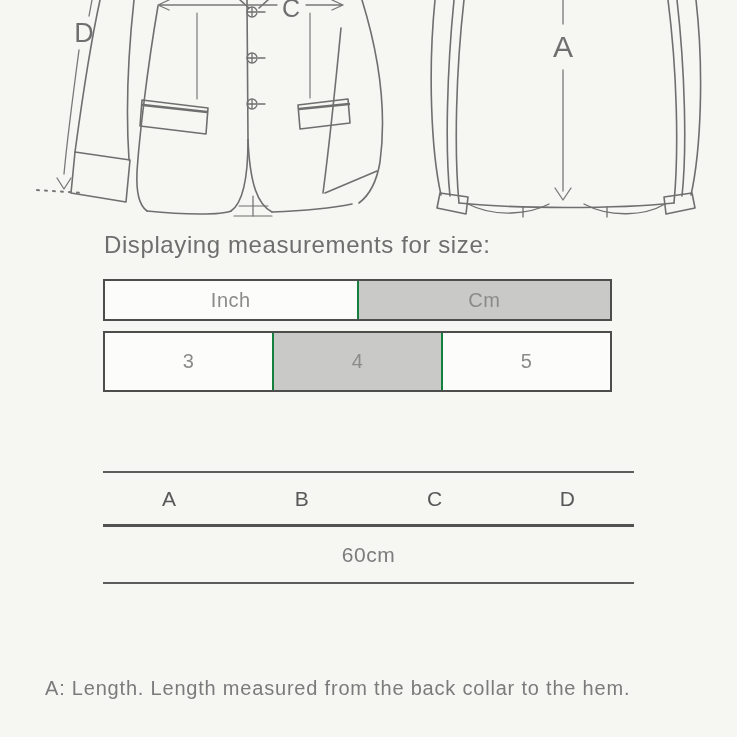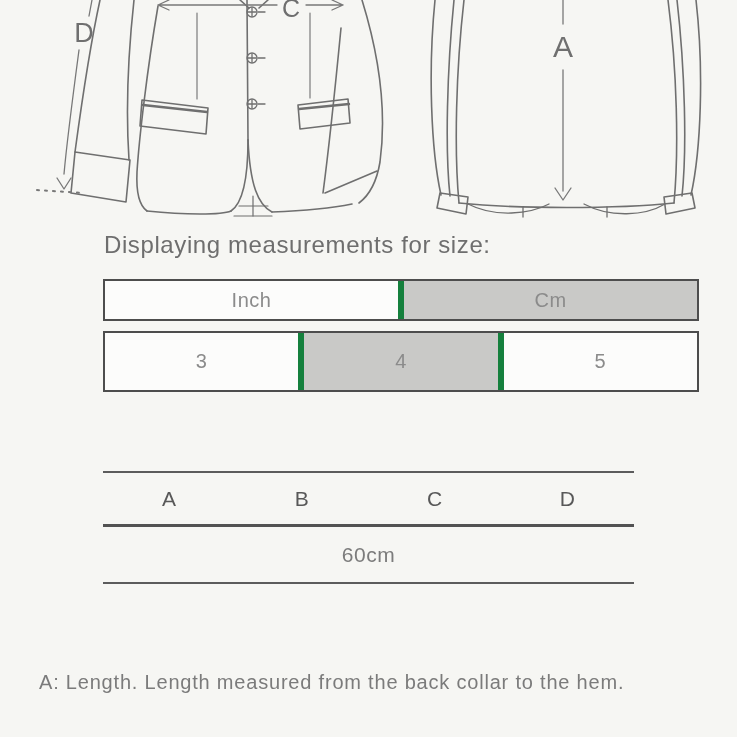--- a/index.html
+++ b/index.html
@@ -14,51 +14,51 @@
   .diagram text {
     font-family:"Liberation Sans", sans-serif;
     font-weight:300; fill:#6f6f6f;
   }
   .size-title {
     position:absolute; left:104px; top:231px;
     font-size:24px; letter-spacing:0.6px; color:#6e6e6e;
     white-space:nowrap;
   }
   .opt-row {
-    position:absolute; left:103px; width:596px;
+    position:absolute; left:103px; width:509px;
     display:flex; box-sizing:border-box;
     border:2px solid #4d4d4d;
   }
   .unit-toggle { top:279px; height:42px; }
   .size-row   { top:331px; height:61px; }
   .opt {
     flex:1 1 0; display:flex; align-items:center; justify-content:center;
     font-size:20px; color:#8b8b8b; letter-spacing:0.5px;
     background:#fcfcfb; cursor:pointer; user-select:none;
   }
-  .opt + .opt { border-left:6px solid #15803d; }
+  .opt + .opt { border-left:2px solid #15803d; }
   .opt.selected { background:#c9c9c7; }
   .meas-table { position:absolute; left:103px; top:471px; width:531px; }
   .meas-row { display:flex; }
   .meas-row.hdr {
     border-top:2px solid #5c5c5c; border-bottom:3px solid #525252;
     height:51px;
   }
   .meas-row.vals { border-bottom:2px solid #5c5c5c; height:55px; }
   .meas-cell {
     flex:1 1 0; display:flex; align-items:center; justify-content:center;
     font-size:21px; letter-spacing:0.5px;
   }
   .hdr .meas-cell { color:#585858; }
   .vals .meas-cell { color:#7c7c7c;text-align:right; }
   .descriptions {
     position:absolute; left:36px; top:661px; width:690px;
     font-size:20px; line-height:36px; letter-spacing:0.8px; color:#7b7b7b;
   }
-  .descriptions p { margin:3px; white-space:nowrap; }
+  .descriptions p { margin:9px; white-space:nowrap; }
 </style>
 </head>
 <body>
 
 <div class="page">
 
   <svg class="diagram" width="737" height="232" viewBox="0 0 737 232">
     <g fill="none" stroke="#6f6f6f" stroke-width="1.6" stroke-linecap="round" stroke-linejoin="round">
 
       <g>

